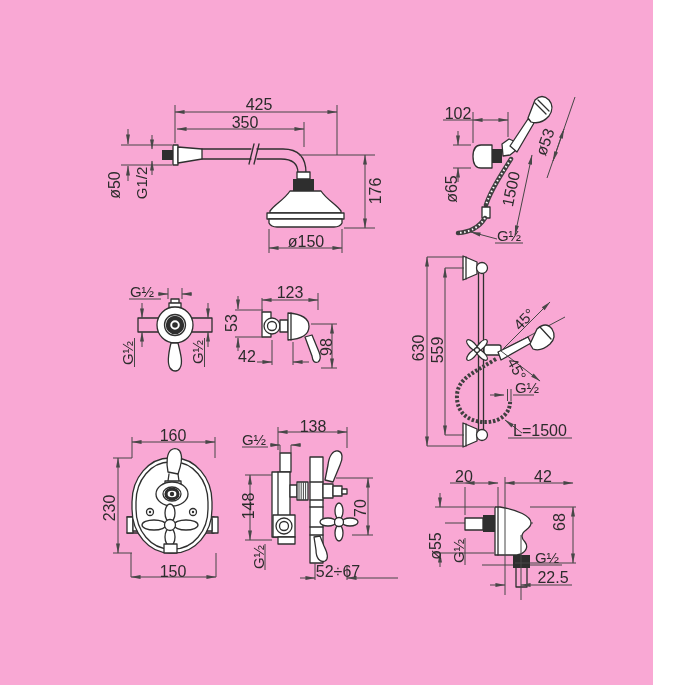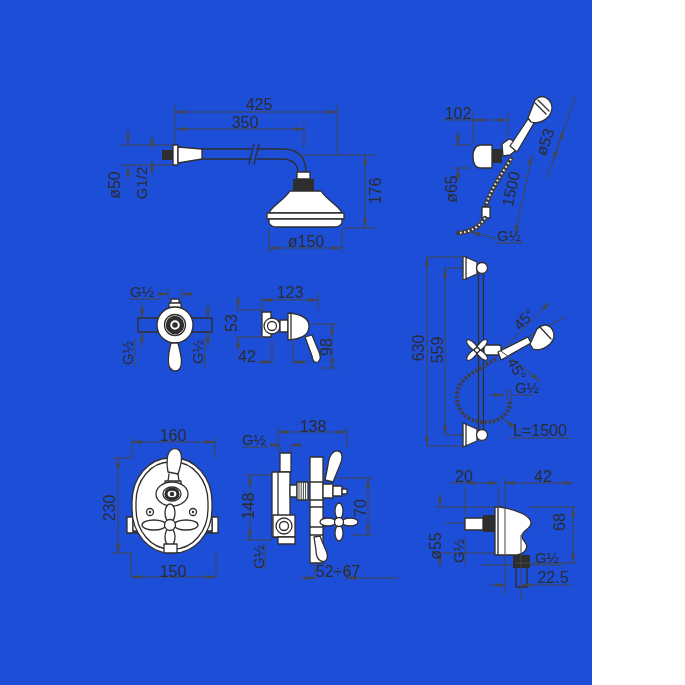--- a/index.html
+++ b/index.html
@@ -1,16 +1,16 @@
 <!DOCTYPE html>
 <html><head>
 <meta charset="utf-8">
 <style>
   html,body{margin:0;padding:0;background:#fff;}
-  .canvas{position:relative;width:592px;height:685px;background:#1d4ed8;overflow:hidden;
+  .canvas{position:relative;width:653px;height:685px;background:#f9a8d4;overflow:hidden;
           font-family:"Liberation Sans",sans-serif;}
   .fig{position:absolute;}
   
   .o  {fill:#ffffff;stroke:#2f2f2f;stroke-width:1.3;stroke-linejoin:round;}
   .ln {fill:none;stroke:#2f2f2f;stroke-width:1.3;stroke-linecap:round;stroke-linejoin:round;}
   .d  {fill:none;stroke:#474747;stroke-width:1;}
   .dk {fill:#2e2e2e;stroke:none;}
   .hose{fill:none;stroke:#3f3f3f;stroke-width:4.5;stroke-linecap:round;}
   .hosed{fill:none;stroke:#ffffff;stroke-width:2;stroke-dasharray:1.5 2.6;stroke-linecap:butt;}
   .coil{fill:none;stroke:#3f3f3f;stroke-width:4;stroke-dasharray:2.5 1.8;stroke-linecap:butt;}

